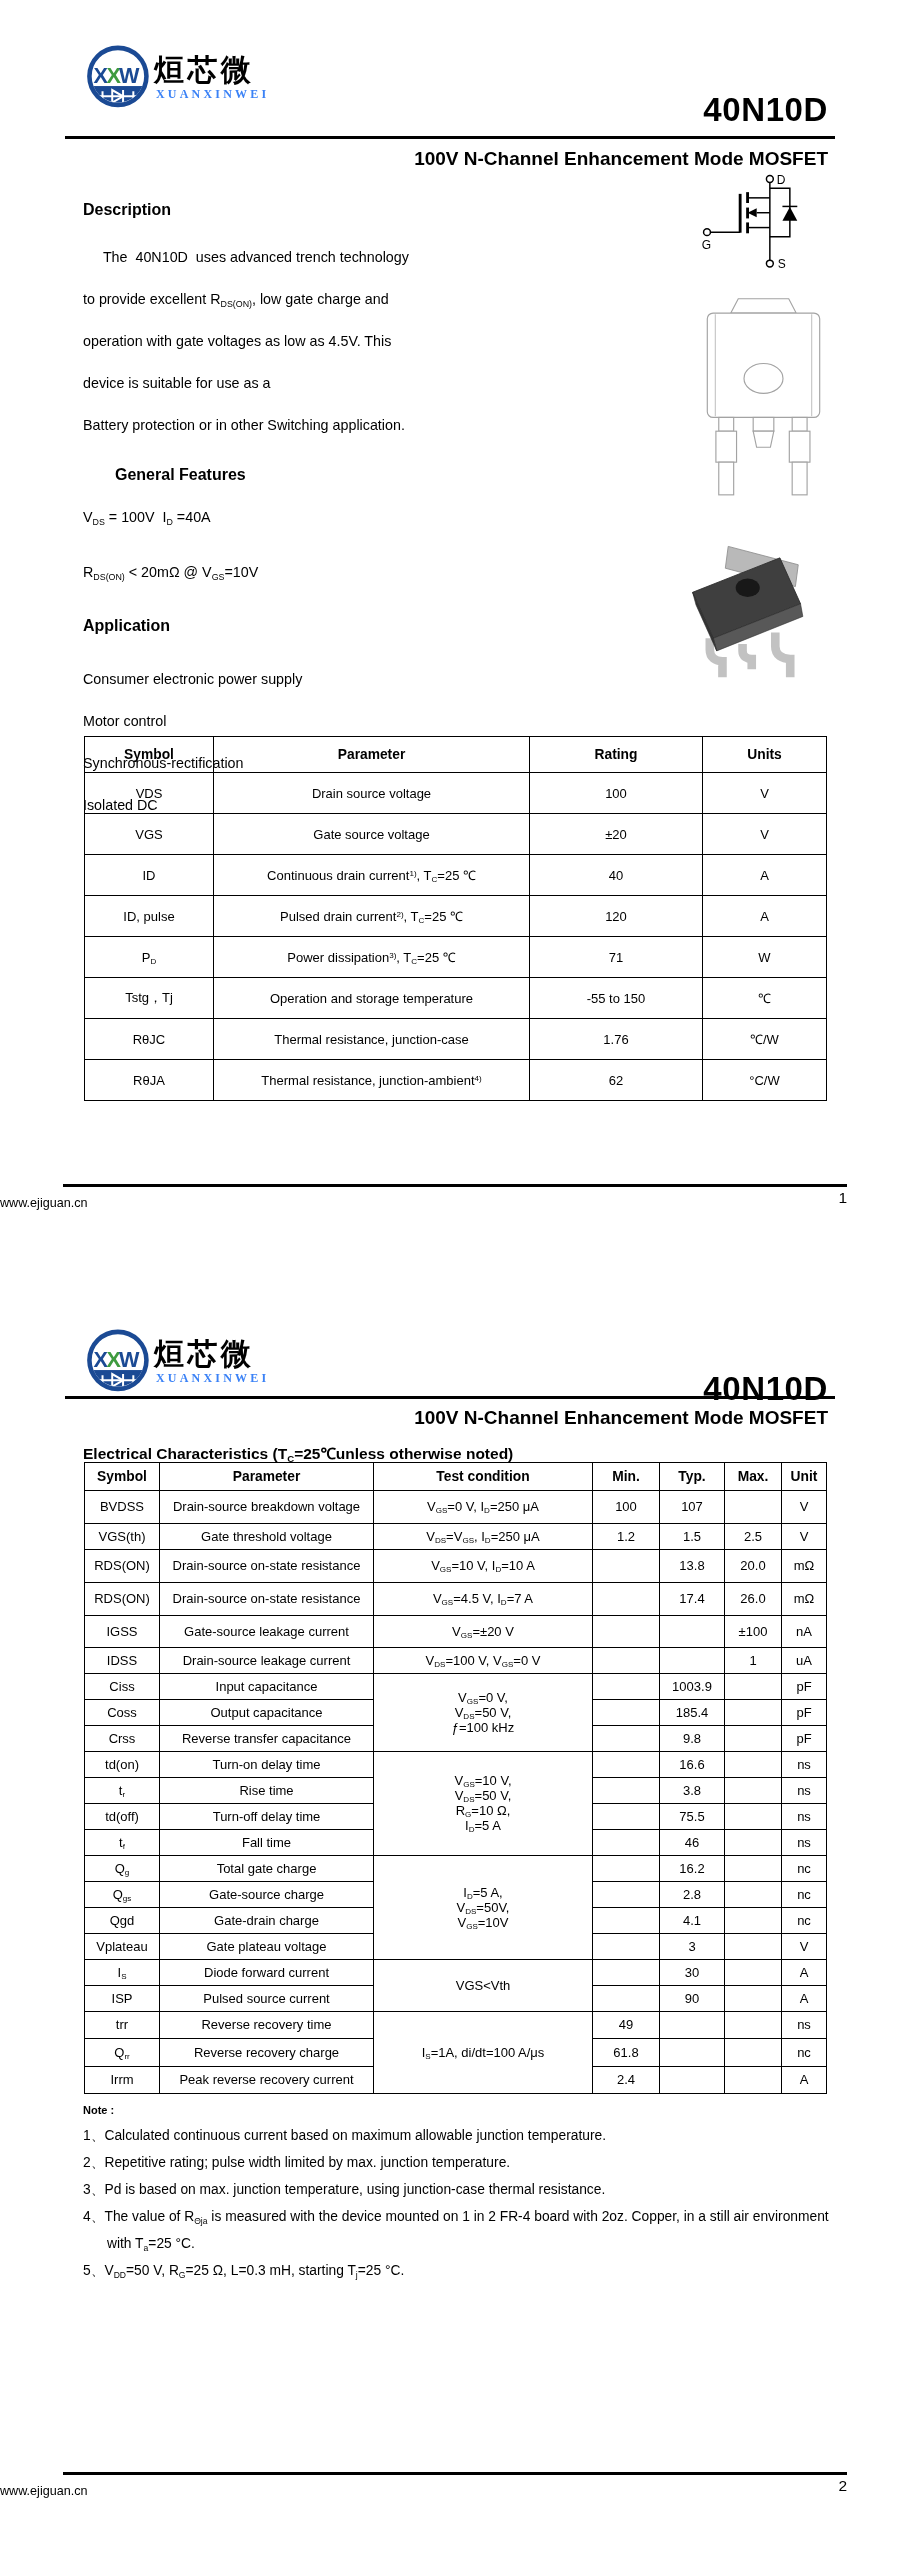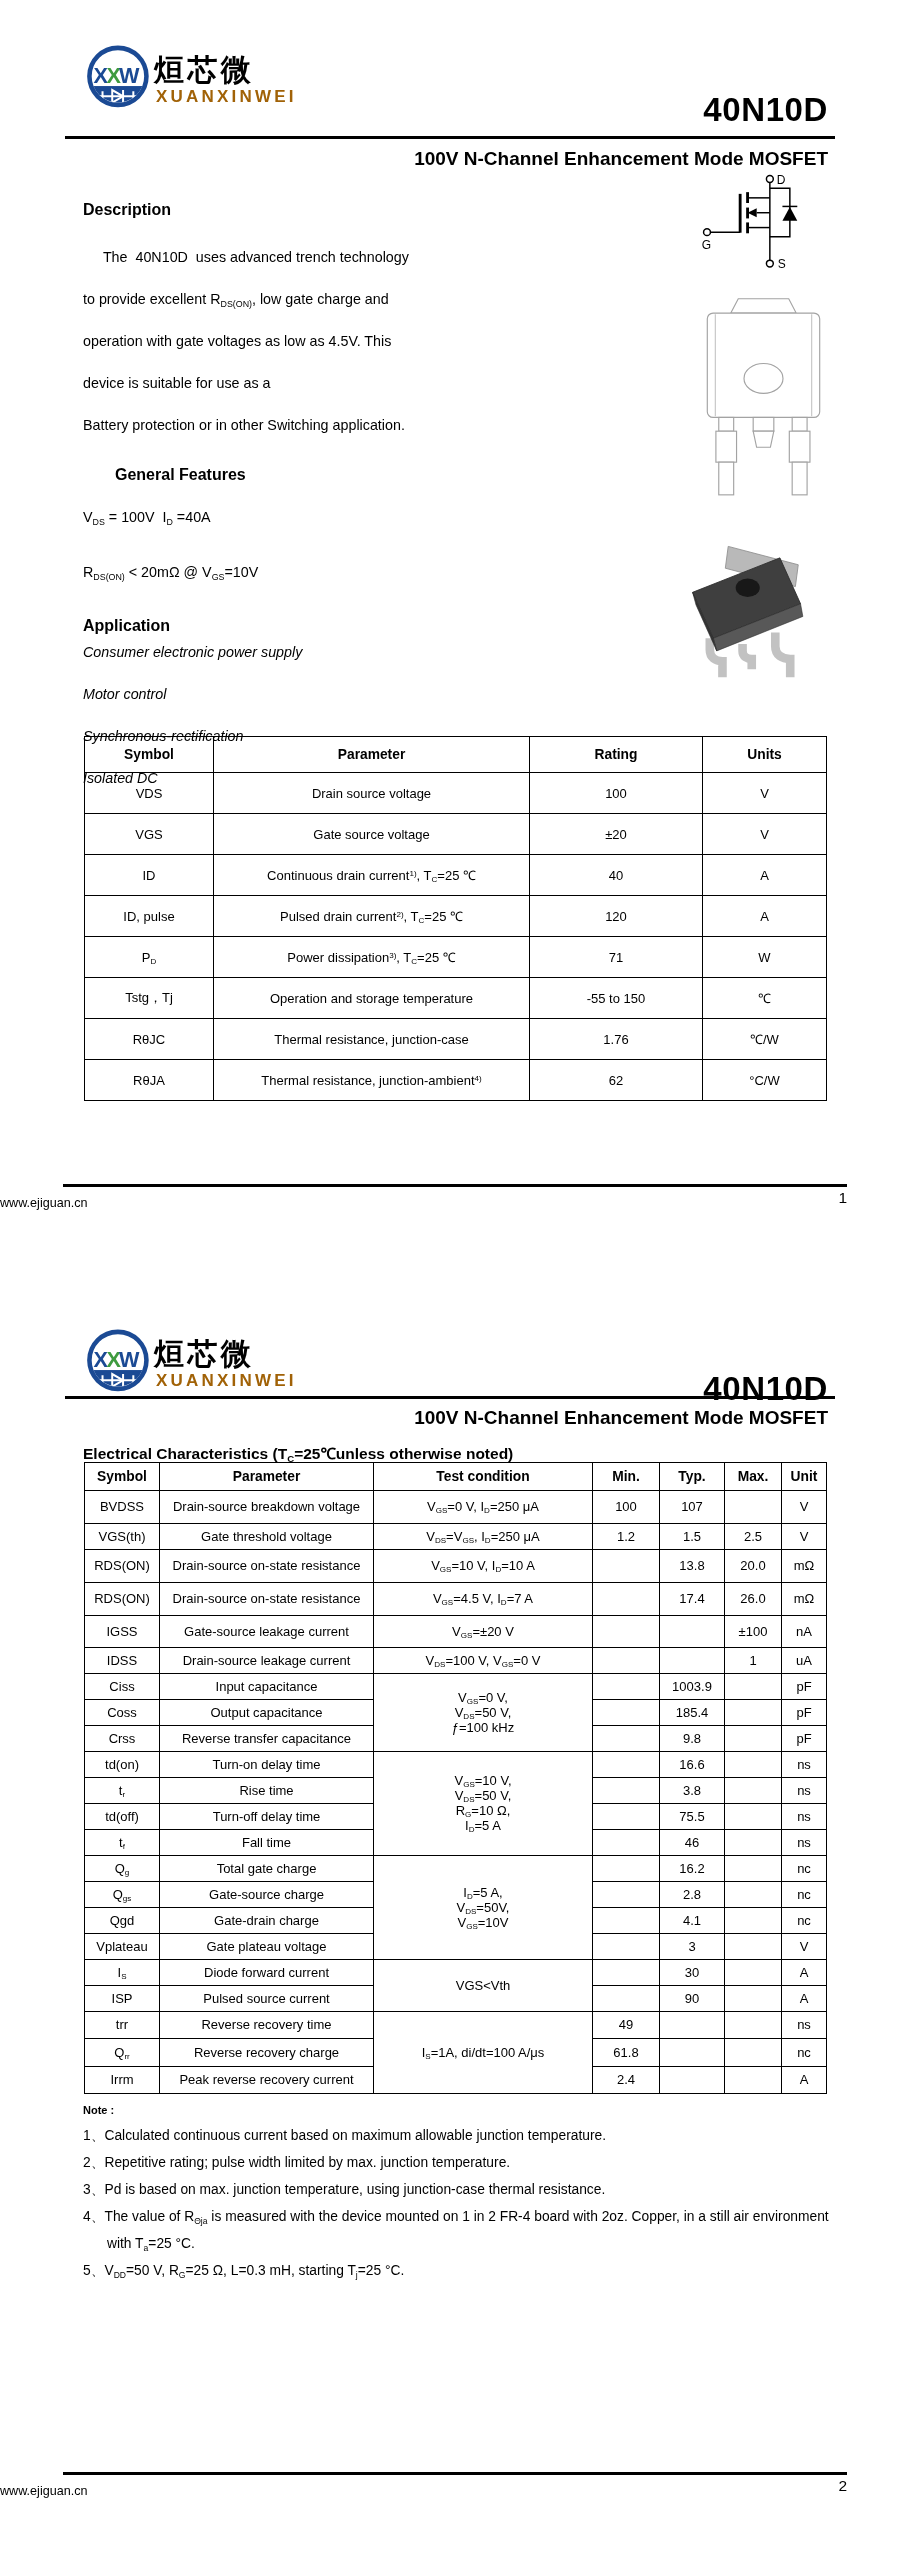--- a/index.html
+++ b/index.html
@@ -5,21 +5,21 @@
   html,body{margin:0;padding:0;background:#fff;}
   body{font-family:"Liberation Sans",sans-serif;color:#000;}
   .sheet{position:relative;width:911px;height:2576px;background:#fff;overflow:hidden;}
   .page{position:absolute;left:0;width:911px;height:1288px;background:#fff;}
   #p1{top:0;} #p2{top:1288px;}
   .abs{position:absolute;}
 
   
   .logo-wrap{position:absolute;left:85px;top:45px;width:207px;height:66px;}
   .logo-cn{position:absolute;left:69px;top:4.6px;font-size:30px;font-weight:bold;letter-spacing:3.4px;color:#000;white-space:nowrap;}
-  .logo-latin{position:absolute;left:71px;top:42px;font-size:17px;font-weight:bold;letter-spacing:3.2px;color:#a16207;white-space:nowrap;}
+  .logo-latin{position:absolute;left:71px;top:42px;font-size:12px;font-weight:bold;letter-spacing:3.2px;color:#3b82f6;white-space:nowrap;font-family:Liberation Serif, serif;}
   .part-title{position:absolute;right:83px;top:91px;font-size:33px;font-weight:bold;letter-spacing:0.6px;}
   .hrule{position:absolute;left:65px;width:770px;height:2.9px;background:#000;}
   .subtitle{position:absolute;right:83px;font-size:19px;font-weight:bold;white-space:nowrap;}
 
   .h2{position:absolute;left:83px;font-size:16px;font-weight:bold;}
   .h2t{position:absolute;left:83px;font-size:15.5px;font-weight:bold;}
   .bodytext{position:absolute;left:83px;width:425px;font-size:14.3px;}
   .bodyline{line-height:42px;white-space:pre-wrap;}
   .featline{position:absolute;left:83px;font-size:14.3px;white-space:pre-wrap;}
 
@@ -86,21 +86,21 @@
         <div class="bodyline">operation with gate voltages as low as 4.5V. This</div>
         <div class="bodyline">device is suitable for use as a</div>
         <div class="bodyline">Battery protection or in other Switching application.</div>
       </div>
 
     <div class="h2" style="top:466px;margin-left:32px;">General Features</div>
     <div class="featline" style="top:509px;">V<sub>DS</sub> = 100V  I<sub>D</sub> =40A</div>
     <div class="featline" style="top:564px;">R<sub>DS(ON)</sub> &lt; 20mΩ @ V<sub>GS</sub>=10V</div>
 
     <div class="h2" style="top:617px;">Application</div>
-    <div class="bodytext" style="top:631px;font-style:italic;">
+    <div class="bodytext" style="top:658px;">
         <div class="bodyline">Consumer electronic power supply</div>
         <div class="bodyline">Motor control</div>
         <div class="bodyline">Synchronous-rectification</div>
         <div class="bodyline">Isolated DC</div>
       </div>
 
     <svg class="abs" style="left:699px;top:171px;" width="104" height="104" viewBox="0 0 182 182">
       <g stroke="#000" stroke-width="2.6" fill="none">
         <circle cx="124" cy="14" r="6" fill="#fff"></circle>
         <line x1="124" y1="20" x2="124" y2="156"></line>

